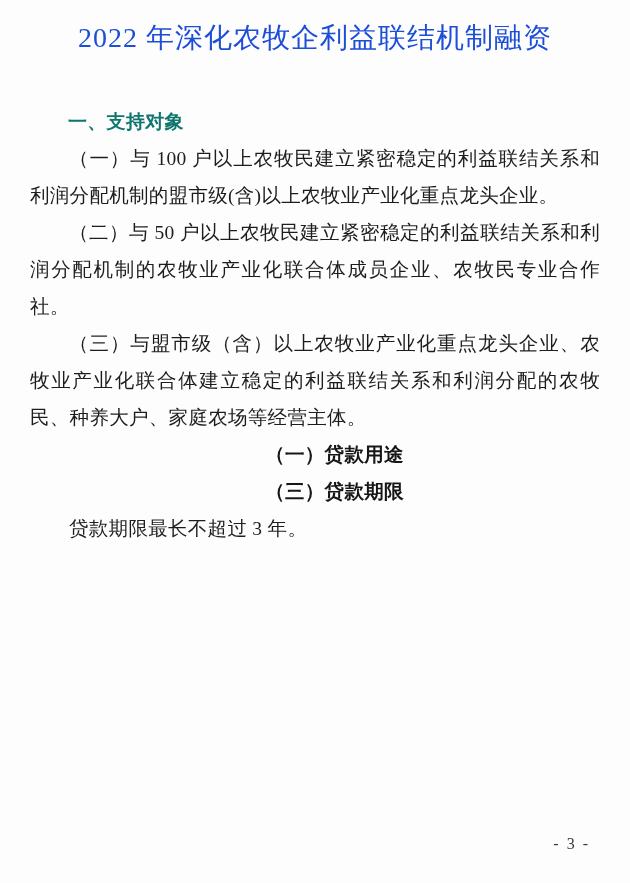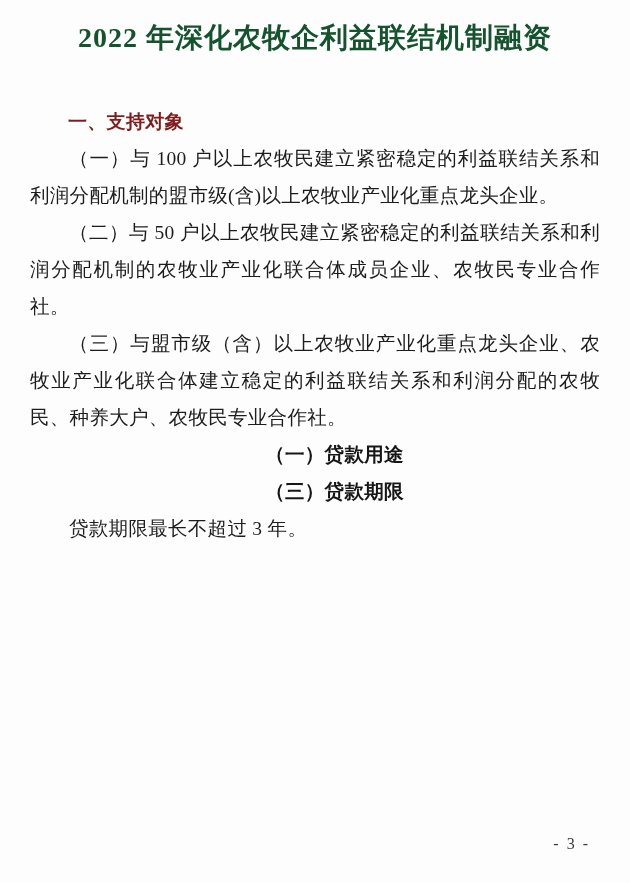--- a/index.html
+++ b/index.html
@@ -15,24 +15,24 @@
     background: #fdfdfd;
     box-sizing: border-box;
     font-family: "Liberation Serif", serif;
     color: #1d1d1d;
     overflow: hidden;
   }
   .doc-title {
     margin: 0;
     padding-top: 21px;
     text-align: center;
-    font-weight: bold;
+    font-weight: normal;
     font-size: 28px;
     line-height: 34px;
-    color: #14532d;
+    color: #1d4ed8;
   }
   .doc-title .tline {
     display: block;
     letter-spacing: 1px;
   }
   .content {
     margin: 48px 30px 0 30px;
   }
   .content .line {
     margin: 0;
@@ -44,21 +44,21 @@
   }
   .content .para {
     text-indent: 2em;
   }
   .content .h-major {
     font-family: Liberation Serif, serif;
     font-weight: bold;
     font-size: 19px;
     text-indent: 2em;
     text-align: left;
-    color: #7f1d1d;
+    color: #0f766e;
     margin-top: 20px;
   }
   .content .h-minor {
     font-weight: bold;
     text-indent: 2em;
     text-align: center;
     color: #161616;
   }
   .page-number {
     position: absolute;
@@ -76,21 +76,21 @@
 <div class="page">
 
   <h1 class="doc-title">
     <span class="tline">2022 年深化农牧企利益联结机制融资</span>
   </h1>
 
   <div class="content">
     <h2 class="line h-major">一、支持对象</h2>
     <p class="line para">（一）与 100 户以上农牧民建立紧密稳定的利益联结关系和利润分配机制的盟市级(含)以上农牧业产业化重点龙头企业。</p>
     <p class="line para">（二）与 50 户以上农牧民建立紧密稳定的利益联结关系和利润分配机制的农牧业产业化联合体成员企业、农牧民专业合作社。</p>
-    <p class="line para">（三）与盟市级（含）以上农牧业产业化重点龙头企业、农牧业产业化联合体建立稳定的利益联结关系和利润分配的农牧民、种养大户、农牧民专业合作社。</p>
+    <p class="line para">（三）与盟市级（含）以上农牧业产业化重点龙头企业、农牧业产业化联合体建立稳定的利益联结关系和利润分配的农牧民、种养大户、家庭农场等经营主体。</p>
     <h3 class="line h-minor">（一）贷款用途</h3>
     <h3 class="line h-minor">（三）贷款期限</h3>
     <p class="line para">贷款期限最长不超过 3 年。</p>
   </div>
 
   <div class="page-number">- 3 -</div>
 
 </div>
 
 </body></html>

